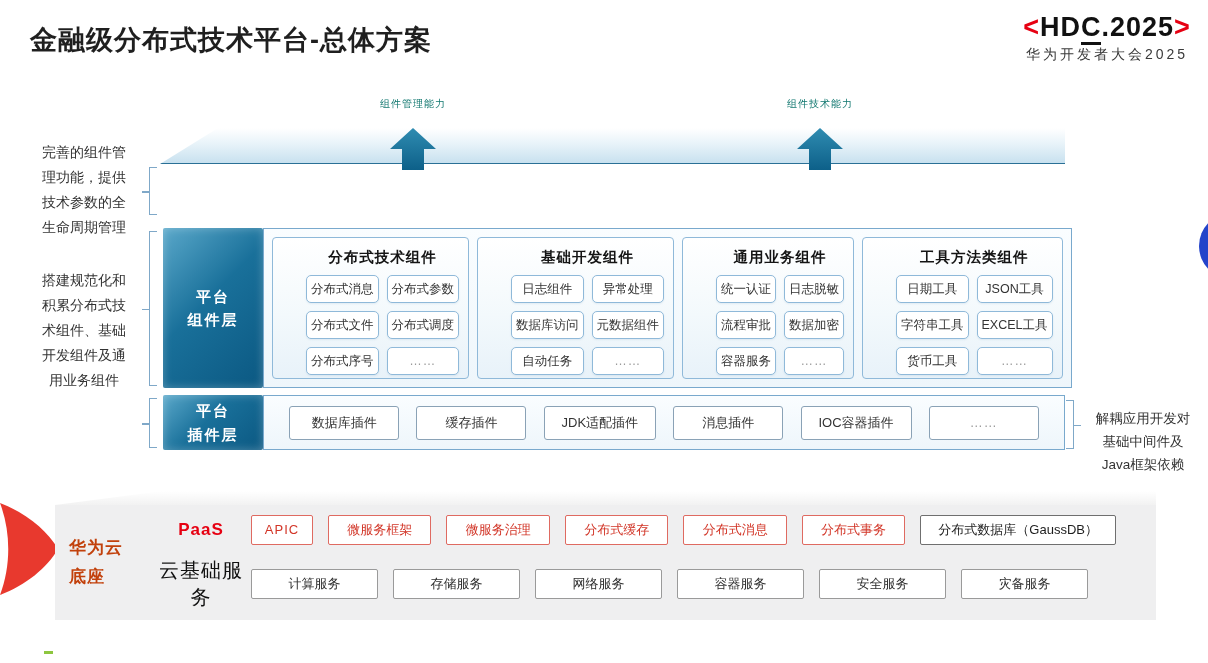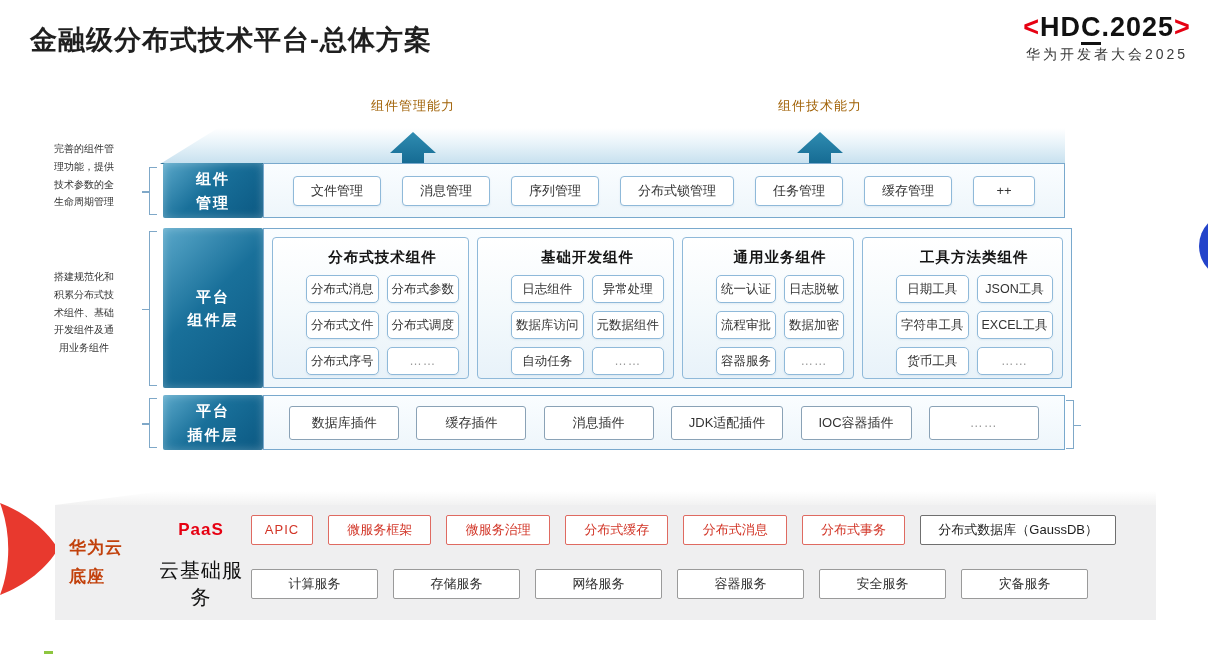--- a/index.html
+++ b/index.html
@@ -10,32 +10,32 @@
   
   .title { position:absolute; left:30px; top:22px; font-size:27px; font-weight:800; color:#1f1f1f; letter-spacing:1px; }
   .logo { position:absolute; right:8px; top:12px; width:186px; text-align:center; }
   .logo-line { font-size:27px; font-weight:800; color:#111; letter-spacing:1px; white-space:nowrap; }
   .logo-line .lb { color:#e60012; }
   .logo-line .uc { border-bottom:3px solid #111; }
   .logo-sub { margin-top:3px; font-size:14px; color:#3a3a3a; letter-spacing:3px; white-space:nowrap; }
 
   
   .cap { position:absolute; width:160px; text-align:center; }
-  .cap-label { font-size:13px; color:#a16207; margin-bottom:17px; letter-spacing:1px; }
+  .cap-label { font-size:10px; color:#0f766e; margin-bottom:17px; letter-spacing:1px; }
   .cap-left { left:333px; top:97px; }
   .cap-right { left:740px; top:97px; }
 
   
   .topface { position:absolute; left:160px; top:128px; width:905px; height:36px;
     background:linear-gradient(180deg,#ffffff 0%,#e8f3f9 45%,#c8e1ef 100%);
     clip-path:polygon(58px 0,100% 0,100% 100%,0 100%);
     border-bottom:1px solid #2a7096; }
 
   
-  .note { position:absolute; font-size:10px; color:#333; line-height:1.78; text-align:center; white-space:pre-line; }
+  .note { position:absolute; font-size:14px; color:#333; line-height:1.78; text-align:center; white-space:pre-line; }
   .note1 { left:18px; top:140px; width:132px; }
   .note2 { left:18px; top:268px; width:132px; }
   .note3 { left:1080px; top:408px; width:126px; font-size:13.5px; line-height:1.7; }
 
   
   .bk { position:absolute; width:8px; border:1.5px solid #7fa8c8; }
   .bk-l { border-right:none; }
   .bk-l::after { content:""; position:absolute; left:-8px; top:50%; width:7px; height:1.5px; background:#7fa8c8; }
   .bk-r { border-left:none; }
   .bk-r::after { content:""; position:absolute; right:-8px; top:50%; width:7px; height:1.5px; background:#7fa8c8; }
@@ -139,39 +139,29 @@
 
   <div class="note note1">完善的组件管
 理功能，提供
 技术参数的全
 生命周期管理</div>
   <div class="note note2">搭建规范化和
 积累分布式技
 术组件、基础
 开发组件及通
 用业务组件</div>
+  <div class="note note3">解耦应用开发对
+基础中间件及
+Java框架依赖</div>
 
   <div class="bk bk-l bk1"></div>
   <div class="bk bk-l bk2"></div>
   <div class="bk bk-l bk3"></div>
   <div class="bk bk-r bk4"></div>
 
-  <div class="row row1">
-    <div class="layer-label">组件
-管理</div>
-    <div class="row-content r1c">
-      <div class="chip">文件管理</div>
-      <div class="chip">消息管理</div>
-      <div class="chip">序列管理</div>
-      <div class="chip">分布式锁管理</div>
-      <div class="chip">任务管理</div>
-      <div class="chip">缓存管理</div>
-      <div class="chip plus">++</div>
-    </div>
-  </div>
 
   <div class="row row2">
     <div class="layer-label">平台
 组件层</div>
     <div class="row-content r2c">
 
       <div class="group">
         <div class="group-title">分布式技术组件</div>
         <div class="group-grid">
           <div class="chip sm">分布式消息</div>
@@ -221,22 +211,22 @@
 
     </div>
   </div>
 
   <div class="row row3">
     <div class="layer-label">平台
 插件层</div>
     <div class="row-content r3c">
       <div class="chip plugin">数据库插件</div>
       <div class="chip plugin">缓存插件</div>
+      <div class="chip plugin">JDK适配插件</div>
       <div class="chip plugin">消息插件</div>
-      <div class="chip plugin">JDK适配插件</div>
       <div class="chip plugin">IOC容器插件</div>
       <div class="chip plugin dots">……</div>
     </div>
   </div>
 
   <div class="found-top"></div>
   <svg class="red-wedge" width="58" height="106" viewBox="0 0 58 106">
     <path d="M0,7 C26,17 47,34 58,53 C47,72 26,89 0,99 C11,70 11,36 0,7 Z" fill="#e8392e"></path>
   </svg>
   <div class="foundation">

